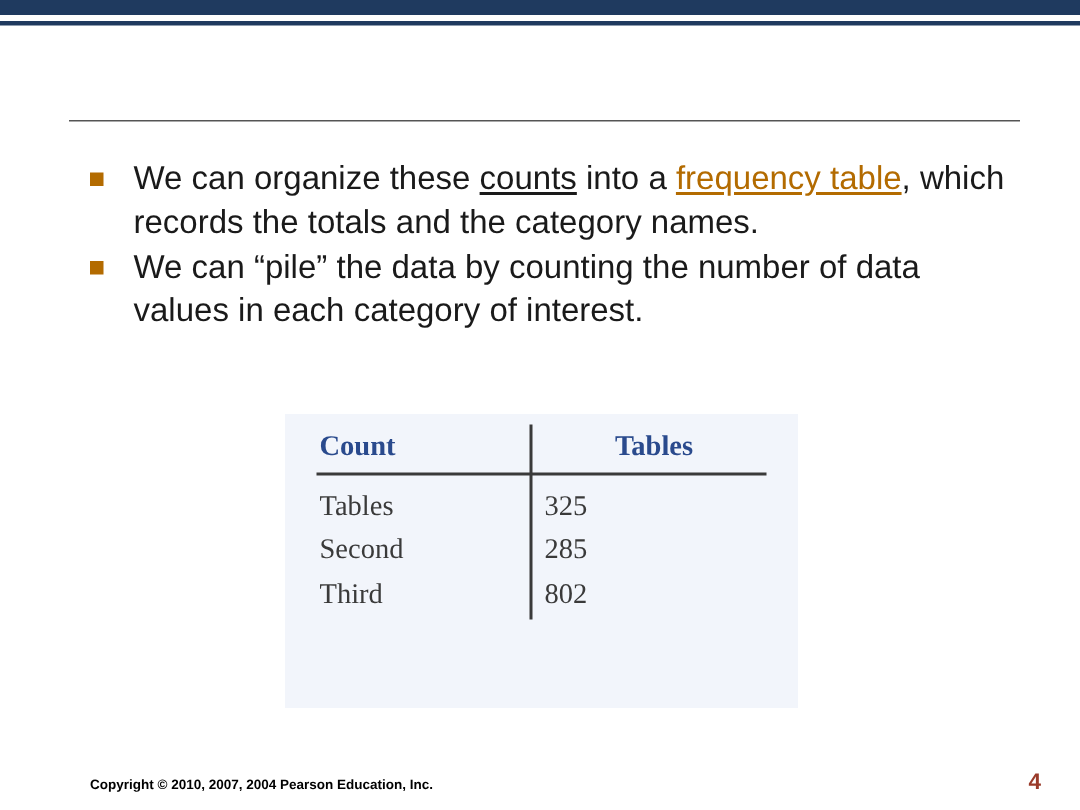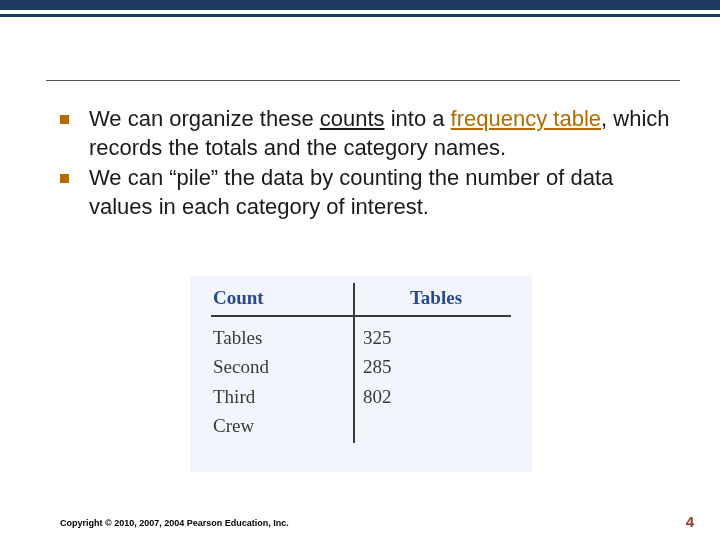--- a/index.html
+++ b/index.html
@@ -201,21 +201,20 @@
       </div>
       <div class="ftable-row">
         <div class="lbl">Second</div>
         <div class="val">285</div>
       </div>
       <div class="ftable-row">
         <div class="lbl">Third</div>
         <div class="val">802</div>
       </div>
       <div class="ftable-row">
-        <div class="lbl">Crew</div>
       </div>
     </div>
   </div>
 
   <div class="footer">Copyright © 2010, 2007, 2004 Pearson Education, Inc.</div>
   <div class="page-num">4</div>
 
 </div>
 
 </body></html>

